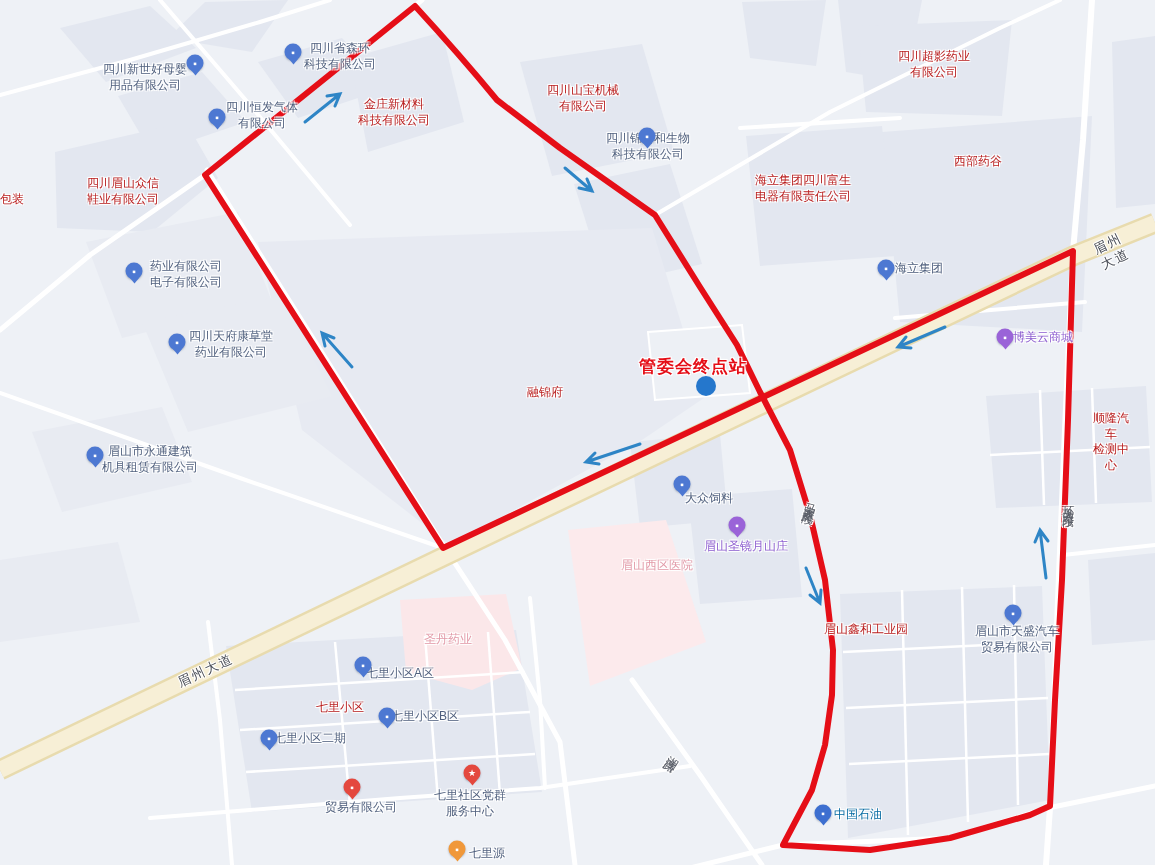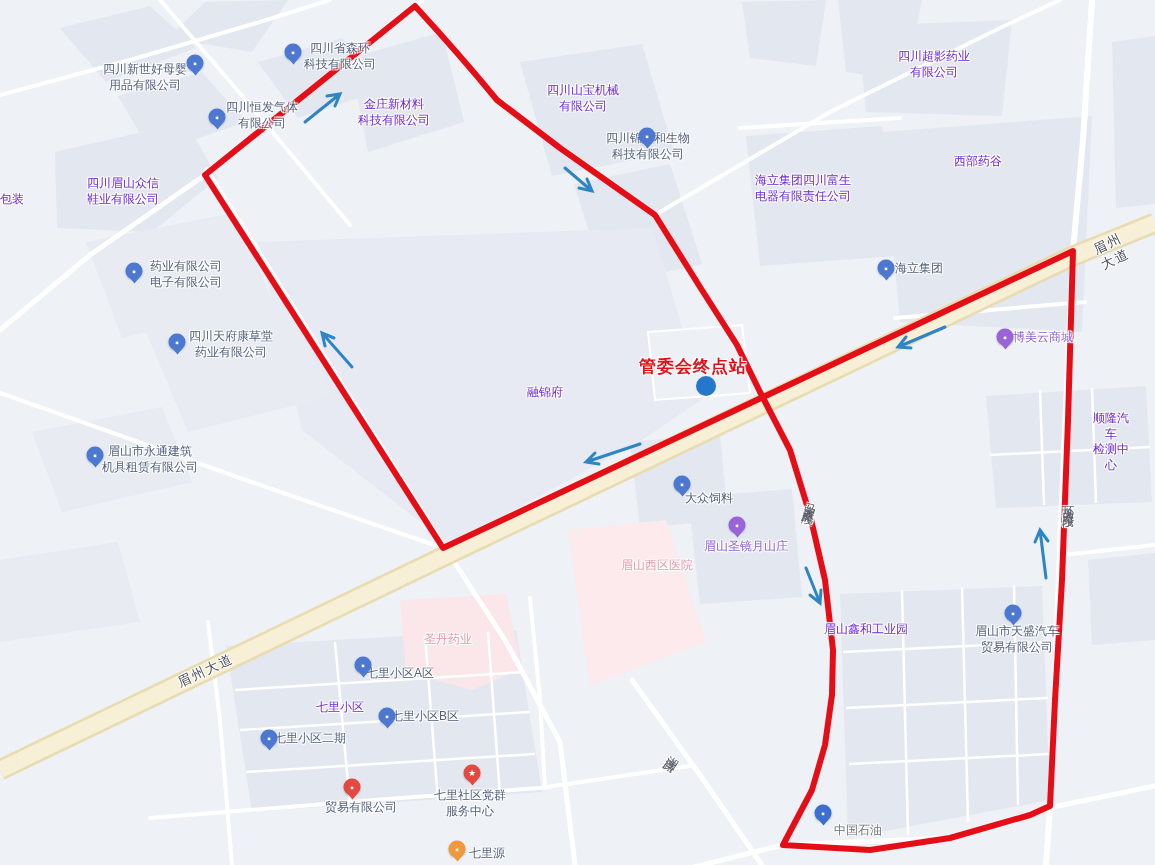--- a/index.html
+++ b/index.html
@@ -2,24 +2,24 @@
 <html><head>
 <meta charset="utf-8">
 <style>
   html,body{margin:0;padding:0;background:#dfe2e8;font-family:"Liberation Sans",sans-serif;}
   #map{position:relative;width:1155px;height:865px;overflow:hidden;background:#eef1f6;}
   #map svg{position:absolute;left:0;top:0;}
   .layer{position:absolute;left:0;top:0;width:1155px;height:865px;}
   .lbl{position:absolute;transform:translate(-50%,-50%);font-size:12px;line-height:1.3;
        color:#50607e;text-align:center;white-space:pre-line;
        text-shadow:-1px -1px 0 #fff,1px -1px 0 #fff,-1px 1px 0 #fff,1px 1px 0 #fff,0 0 3px #fff;}
-  .area{color:#6d28d9;}
+  .area{color:#b91c1c;}
   .pinklbl{color:#e29aa8;}
   .purplelbl{color:#8e5fd0;}
-  .petrolbl{color:#737373;margin-top:16px;}
+  .petrolbl{color:#0369a1;}
   .annot{color:#e50e17;font-weight:bold;font-size:17px;letter-spacing:1px;}
   .roadlbl{color:#5a5e68;font-size:12px;}
   .roadlbl.big{color:#474b55;font-size:13px;letter-spacing:2px;}
   .vert{writing-mode:vertical-rl;letter-spacing:2px;}
   .pin{position:absolute;--c:#4d78d2;width:17px;height:17px;border-radius:50%;
        background:var(--c);transform:translate(-50%,-50%);display:flex;align-items:center;
        justify-content:center;box-shadow:0 1px 2px rgba(40,60,90,.35);z-index:5;}
   .pin::after{content:'';position:absolute;bottom:-9px;left:50%;transform:translateX(-50%);
        border:5px solid transparent;border-top:6px solid var(--c);}
   .pin .glyph{color:#fff;font-size:10px;line-height:1;}

